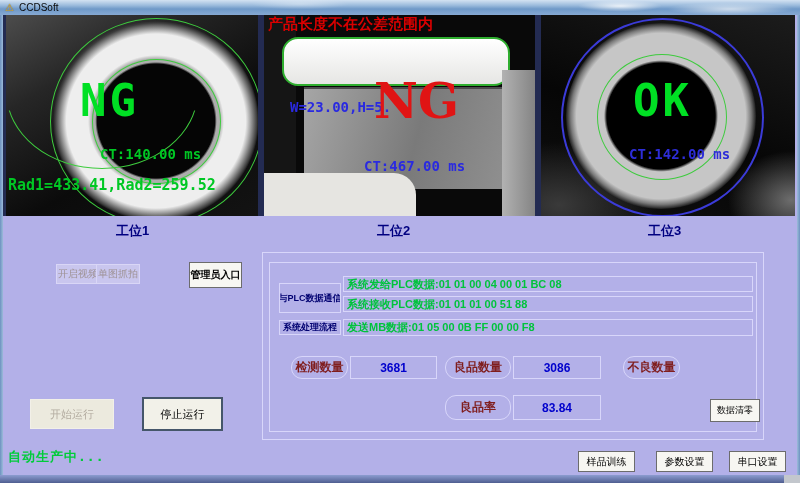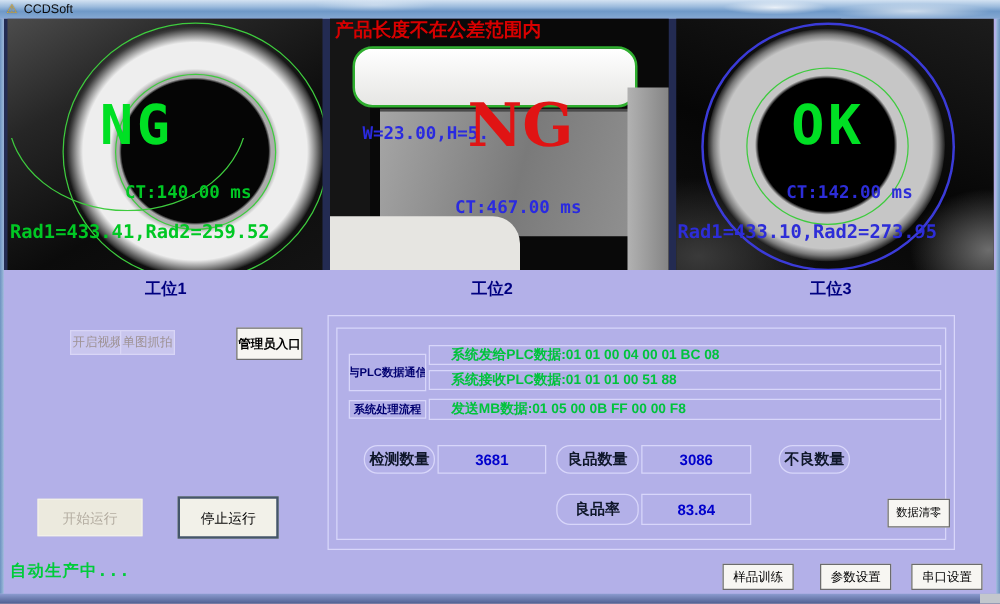--- a/index.html
+++ b/index.html
@@ -82,23 +82,23 @@
   .gbox{position:absolute;left:262px;top:252px;width:500px;height:186px;border:1px solid #d8d6fa;}
   .ipanel{position:absolute;left:269px;top:262px;width:486px;height:168px;border:1px solid #d8d6fa;}
   .fld{position:absolute;box-sizing:border-box;border:1px solid #d8d6fa;white-space:nowrap;overflow:hidden;}
   .lab{display:flex;align-items:center;justify-content:center;text-align:center;
     font-weight:bold;color:#000070;}
   .plc-lab{left:279px;top:283px;width:62px;height:30px;font-size:9px;}
   .plc-f1{left:343px;top:276px;width:410px;height:16px;}
   .plc-f2{left:343px;top:296px;width:410px;height:16px;}
   .flow-lab{left:279px;top:320px;width:62px;height:15px;font-size:9px;}
   .flow-f{left:343px;top:319px;width:410px;height:17px;}
-  .green-t{font-size:11px;font-weight:bold;color:#00c33c;line-height:15px;padding-left:17px;}
+  .green-t{font-size:11px;font-weight:bold;color:#00c33c;line-height:15px;padding-left:3px;}
   
-  .s-lab{display:flex;align-items:center;justify-content:center;font-size:12px;font-weight:bold;color:#0f172a;border-radius:11px;}
+  .s-lab{display:flex;align-items:center;justify-content:center;font-size:12px;font-weight:bold;color:#7f1d1d;border-radius:11px;}
   .s-val{display:flex;align-items:center;justify-content:center;font-size:12px;font-weight:bold;color:#0000cc;}
   .d-lab{left:291px;top:356px;width:57px;height:23px;}
   .d-val{left:350px;top:356px;width:87px;height:23px;}
   .g-lab{left:445px;top:356px;width:66px;height:23px;}
   .g-val{left:513px;top:356px;width:88px;height:23px;}
   .n-lab{left:623px;top:356px;width:57px;height:23px;}
   .n-val{left:682px;top:356px;width:71px;height:23px;}
   .r-lab{left:445px;top:395px;width:66px;height:25px;}
   .r-val{left:513px;top:395px;width:88px;height:25px;}
   .status{position:absolute;left:8px;top:448px;font-size:13px;font-weight:bold;color:#00cc3a;
@@ -136,21 +136,20 @@
       <div class="ov c2-ng">NG</div>
       <div class="ov c2-ct">CT:467.00 ms</div>
     </div>
 
     <div class="cam cam3">
       <div class="ring c3-ring"></div>
       <div class="contour c3-cb"></div>
       <div class="contour c3-cg"></div>
       <div class="ov c3-ok">OK</div>
       <div class="ov c3-ct">CT:142.00 ms</div>
-      <div class="ov c3-rad">Rad1=433.10,Rad2=273.95</div>
     </div>
   </div>
 
   <div class="alert">产品长度不在公差范围内</div>
 
   <div class="station st1">工位1</div>
   <div class="station st2">工位2</div>
   <div class="station st3">工位3</div>
 
   <div class="btn btn-dis b-open">开启视频</div>

